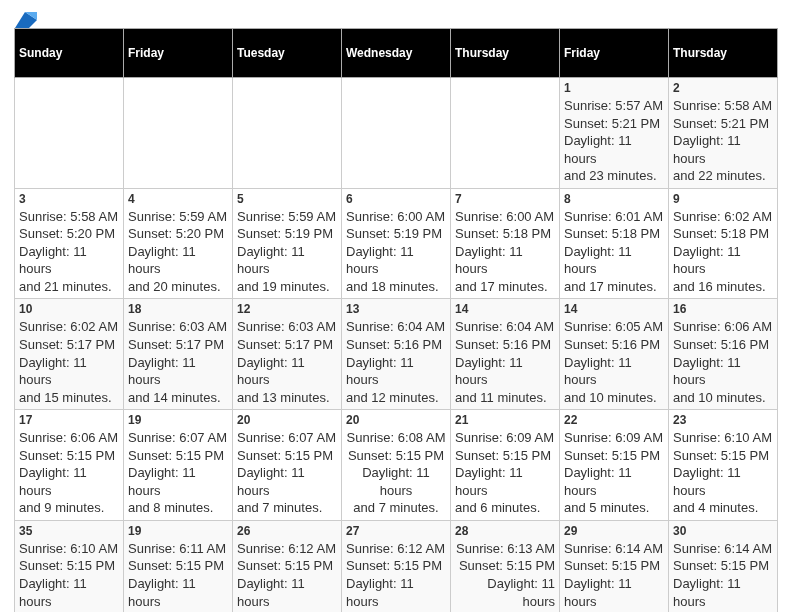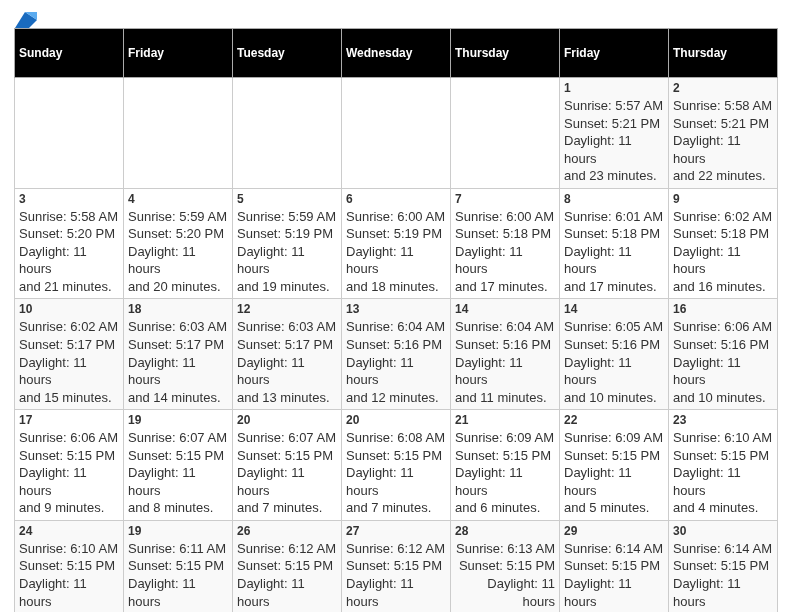--- a/index.html
+++ b/index.html
@@ -262,21 +262,21 @@
           </td>
           <td>
             <span class="day-num">20</span>
             <div class="day-info" style="white-space: pre-line;">Sunrise: 6:07 AM
 Sunset: 5:15 PM
 Daylight: 11 hours
 and 7 minutes.</div>
           </td>
           <td>
             <span class="day-num">20</span>
-            <div class="day-info" style="white-space: pre-line;">Sunrise: 6:08 AM
+            <div class="day-info" style="white-space: pre-line; text-align: center;">Sunrise: 6:08 AM
 Sunset: 5:15 PM
 Daylight: 11 hours
 and 7 minutes.</div>
           </td>
           <td>
             <span class="day-num">21</span>
             <div class="day-info" style="white-space: pre-line;">Sunrise: 6:09 AM
 Sunset: 5:15 PM
 Daylight: 11 hours
 and 6 minutes.</div>
@@ -291,21 +291,21 @@
           <td>
             <span class="day-num">23</span>
             <div class="day-info" style="white-space: pre-line;">Sunrise: 6:10 AM
 Sunset: 5:15 PM
 Daylight: 11 hours
 and 4 minutes.</div>
           </td>
         </tr>
         <tr>
           <td>
-            <span class="day-num">24</span>
+            <span class="day-num">35</span>
             <div class="day-info" style="white-space: pre-line;">Sunrise: 6:10 AM
 Sunset: 5:15 PM
 Daylight: 11 hours
 and 4 minutes.</div>
           </td>
           <td>
             <span class="day-num">19</span>
             <div class="day-info" style="white-space: pre-line;">Sunrise: 6:11 AM
 Sunset: 5:15 PM
 Daylight: 11 hours

